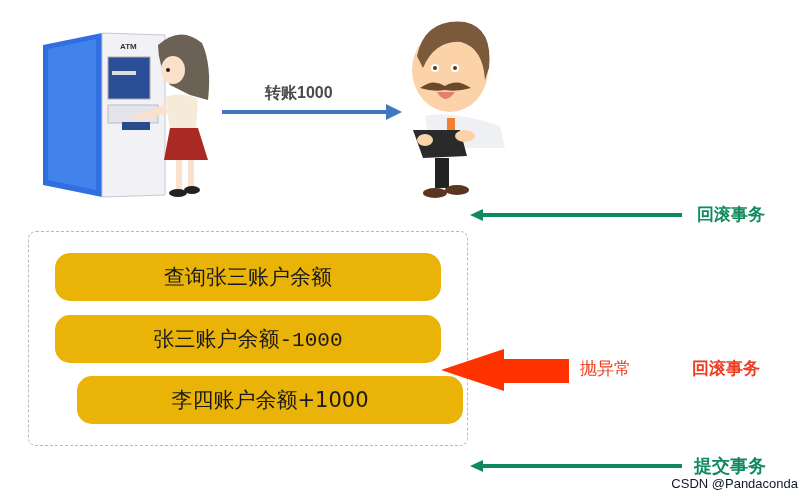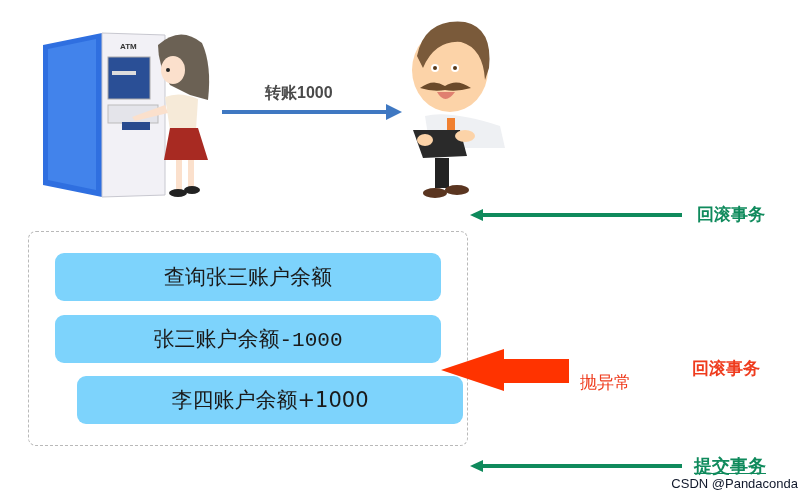--- a/index.html
+++ b/index.html
@@ -17,21 +17,21 @@
 
   
   .green-arrow { height: 14px; }
   .label-green { color: #0f8a5c; font-weight: bold; font-size: 17px; }
   .label-red { color: #ef3b1d; font-size: 17px; }
 
   
   .tx-box { left: 28px; top: 231px; width: 440px; height: 215px;
             border: 1.2px dashed #b9b9b9; border-radius: 8px; box-sizing: border-box; }
   .step { position: absolute; left: 55px; width: 386px; height: 48px;
-          background: #7dd3fc; border-radius: 9px;
+          background: #eab308; border-radius: 15px;
           display: flex; align-items: center; justify-content: center;
           font-size: 21px; color: #1a1a1a; }
 
   .watermark { right: 10px; bottom: 10px; font-size: 13px; color: #0f172a; font-family: "Liberation Sans", sans-serif; }
 </style>
 </head>
 <body>
 
 <svg class="abs atm-scene" viewBox="0 0 180 175">
 
@@ -89,22 +89,22 @@
 <div class="abs label-green" style="left:697px; top:203px;">回滚事务</div>
 
 <div class="abs tx-box"></div>
 <div class="step" style="top:253px;">查询张三账户余额</div>
 <div class="step" style="top:315px;font-family:Liberation Mono, monospace;">张三账户余额-1000</div>
 <div class="step" style="top:376px;margin-left:22px;">李四账户余额+1000</div>
 
 <svg class="abs" style="left:441px; top:347px; width:128px; height:46px;" viewBox="0 0 128 46">
   <polygon points="0,23 63,2 63,12 128,12 128,36 63,36 63,44" fill="#ff3300"></polygon>
 </svg>
-<div class="abs label-red" style="left:580px; top:371px;">抛异常</div>
+<div class="abs label-red" style="left:580px; top:357px;">抛异常</div>
 <div class="abs label-red" style="left:692px; top:357px; font-weight:bold;">回滚事务</div>
 
 <svg class="abs green-arrow" style="left:470px; top:459px; width:212px;" viewBox="0 0 212 14">
   <rect x="12" y="5" width="200" height="4" fill="#0f8a5c"></rect>
   <polygon points="0,7 13,1 13,13" fill="#0f8a5c"></polygon>
 </svg>
-<div class="abs label-green" style="left:694px; top:454px; font-size:18px;text-decoration:underline;">提交事务</div>
+<div class="abs label-green" style="left:694px; top:454px; font-size:18px;">提交事务</div>
 
 <div class="abs watermark">CSDN @Pandaconda</div>
 
 </body></html>

